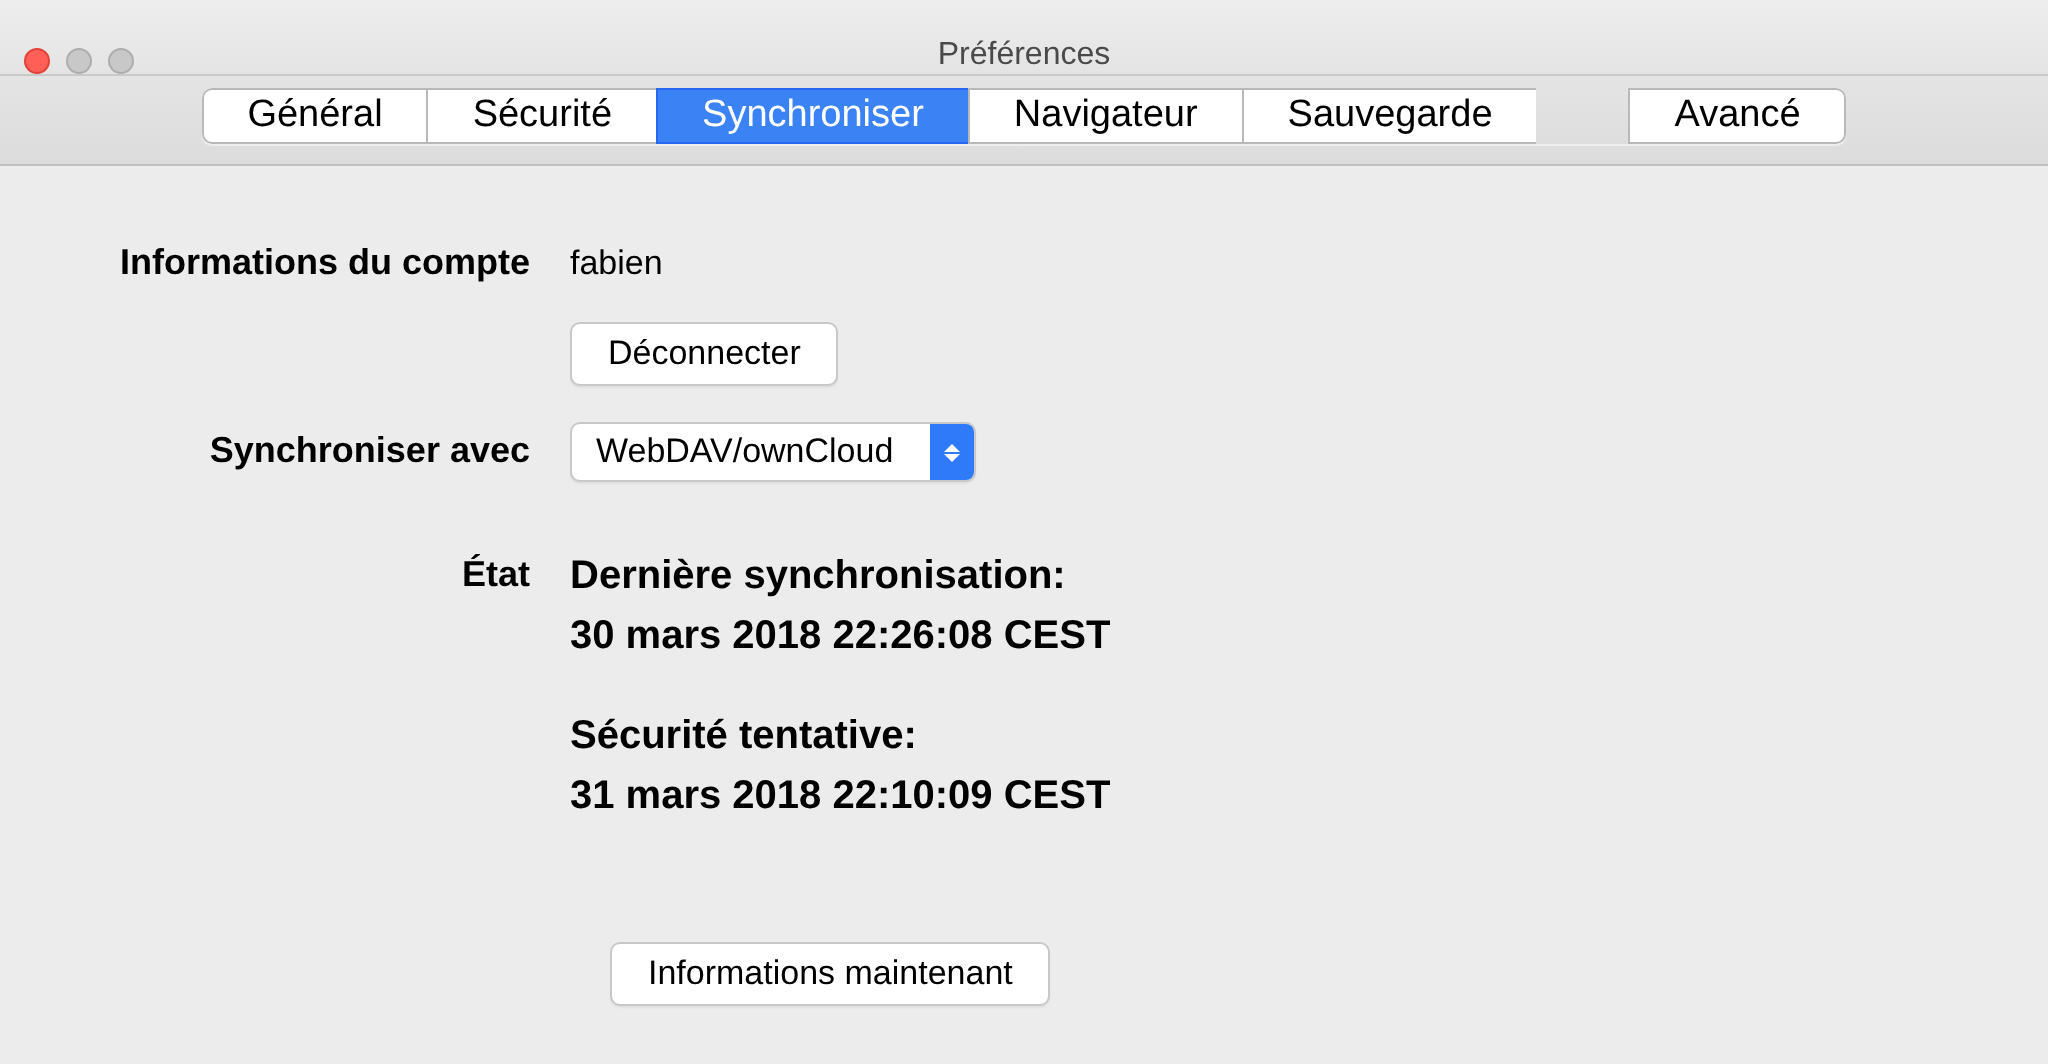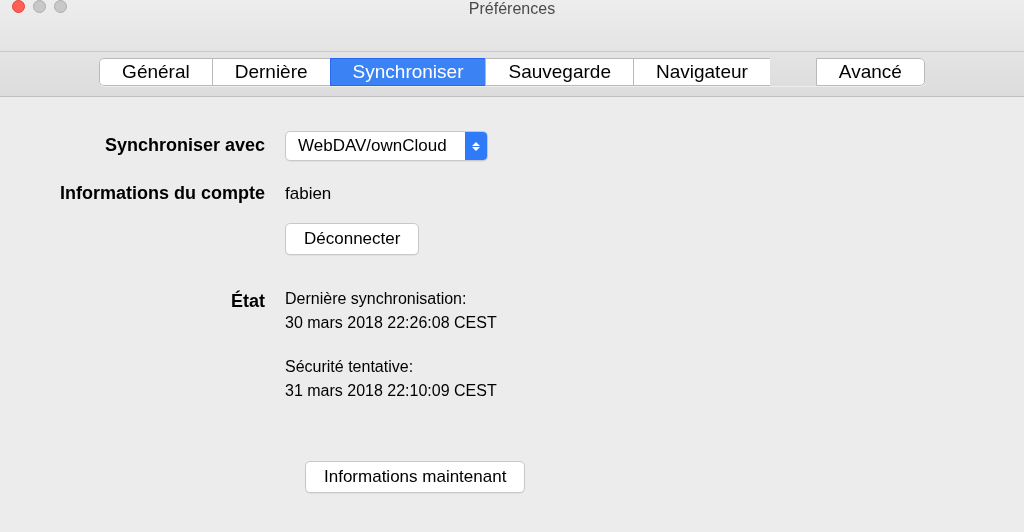--- a/index.html
+++ b/index.html
@@ -4,25 +4,25 @@
   <style>
     * { box-sizing: border-box; margin: 0; padding: 0; }
     html, body { width: 1024px; height: 532px; overflow: hidden; }
     body {
       font-family: -apple-system, "Helvetica Neue", Helvetica, Arial, sans-serif;
       font-size: 17px;
       background: #ececec;
       color: #000;
     }
     .titlebar {
-      height: 52px;
+      height: 38px;
       background: linear-gradient(#ededed, #e4e4e4);
       border-bottom: 1px solid #c9c9c9;
       display: flex;
-      align-items: flex-start;
+      align-items: flex-end;
       position: relative;
     }
     .traffic-lights {
       display: flex;
       gap: 8px;
       padding-left: 12px;
     }
     .light {
       width: 13px; height: 13px;
       border-radius: 50%;
@@ -117,21 +117,21 @@
       background: #fff;
       border: 1px solid #c8c8c8;
       border-radius: 5px;
       padding: 5px 18px;
       font-size: 17px;
       box-shadow: 0 1px 1px rgba(0,0,0,0.05);
       cursor: default;
       user-select: none;
     }
     .subrow { margin-top: 14px; }
-    .status-block { font-size: 16px; line-height: 1.5; }
+    .status-block { font-size: 20px; line-height: 1.5; font-weight: bold; }
     .status-block .gap { height: 20px; }
     .sync-now-row {
       margin-top: 58px;
       margin-left: 275px;
     }
   </style>
 </head>
 <body>
 
 <div class="titlebar">
@@ -139,49 +139,49 @@
     <div class="light close"></div>
     <div class="light min"></div>
     <div class="light max"></div>
   </div>
   <div class="title">Préférences</div>
 </div>
 
 <div class="tabbar-wrap">
   <div class="seg">
     <div class="seg-item">Général</div>
-    <div class="seg-item">Dernière</div>
+    <div class="seg-item">Sécurité</div>
     <div class="seg-item active">Synchroniser</div>
+    <div class="seg-item">Navigateur</div>
     <div class="seg-item">Sauvegarde</div>
-    <div class="seg-item">Navigateur</div>
     <div class="seg-item">Avancé</div>
   </div>
 </div>
 
 <div class="content">
+
+  <div class="row">
+    <div class="row-label">Informations du compte</div>
+    <div class="row-field">
+      <div class="account-name">fabien</div>
+      <div class="subrow">
+        <span class="btn">Déconnecter</span>
+      </div>
+    </div>
+  </div>
 
   <div class="row">
     <div class="row-label">Synchroniser avec</div>
     <div class="row-field">
       <div class="select">
         <span class="select-value">WebDAV/ownCloud</span>
         <span class="select-knob">
           <span class="chev up"></span>
           <span class="chev down"></span>
         </span>
-      </div>
-    </div>
-  </div>
-
-  <div class="row">
-    <div class="row-label">Informations du compte</div>
-    <div class="row-field">
-      <div class="account-name">fabien</div>
-      <div class="subrow">
-        <span class="btn">Déconnecter</span>
       </div>
     </div>
   </div>
 
   <div class="row" style="margin-top:32px;">
     <div class="row-label">État</div>
     <div class="row-field status-block">
       <div>Dernière synchronisation:</div>
       <div>30 mars 2018 22:26:08 CEST</div>
       <div class="gap"></div>

